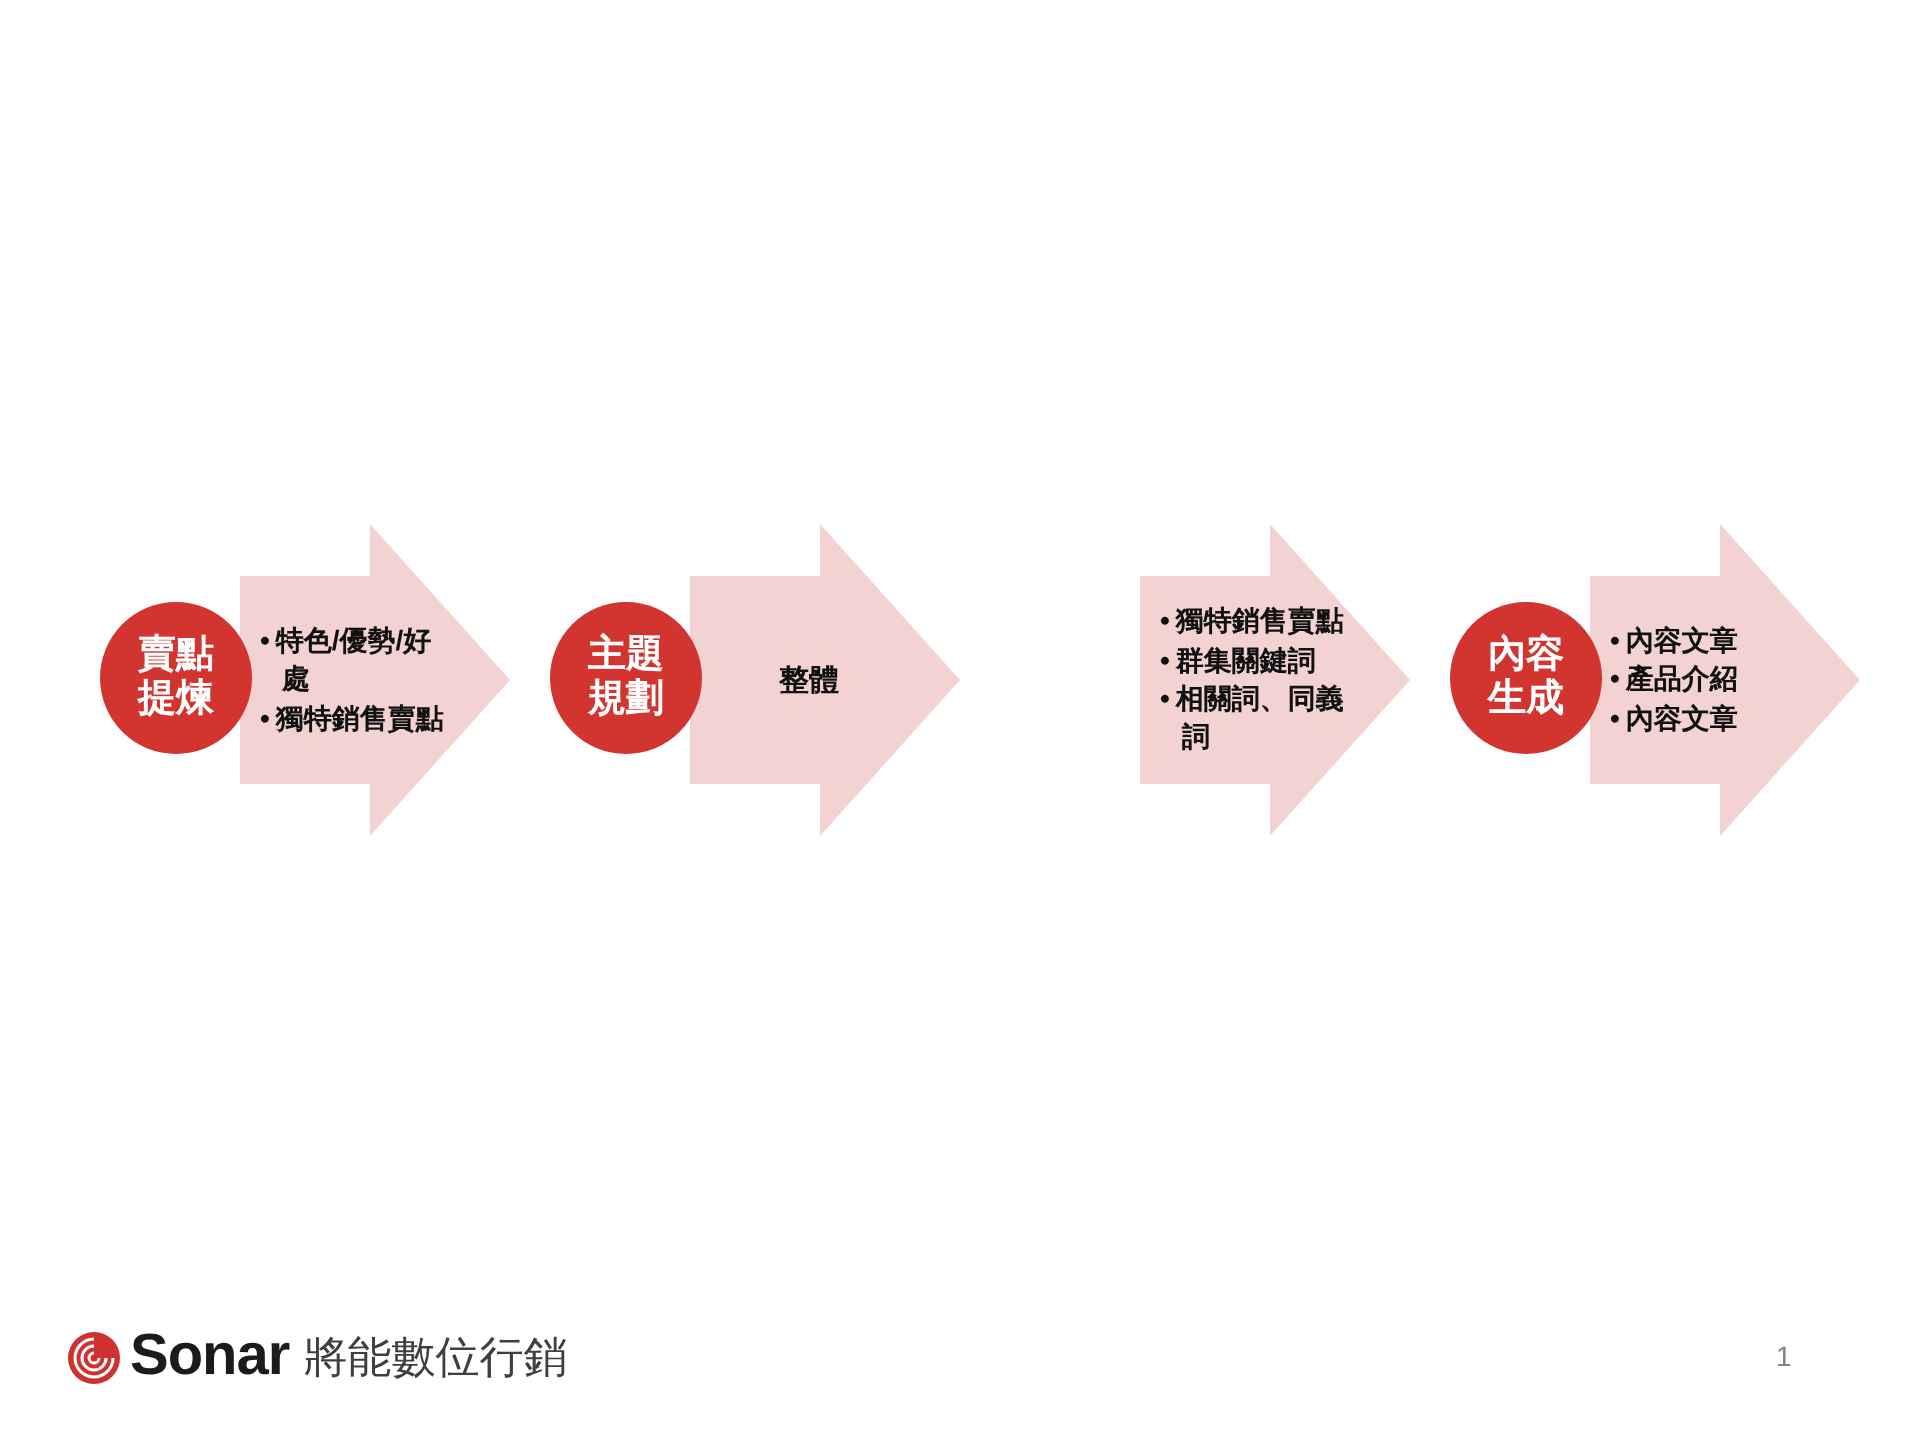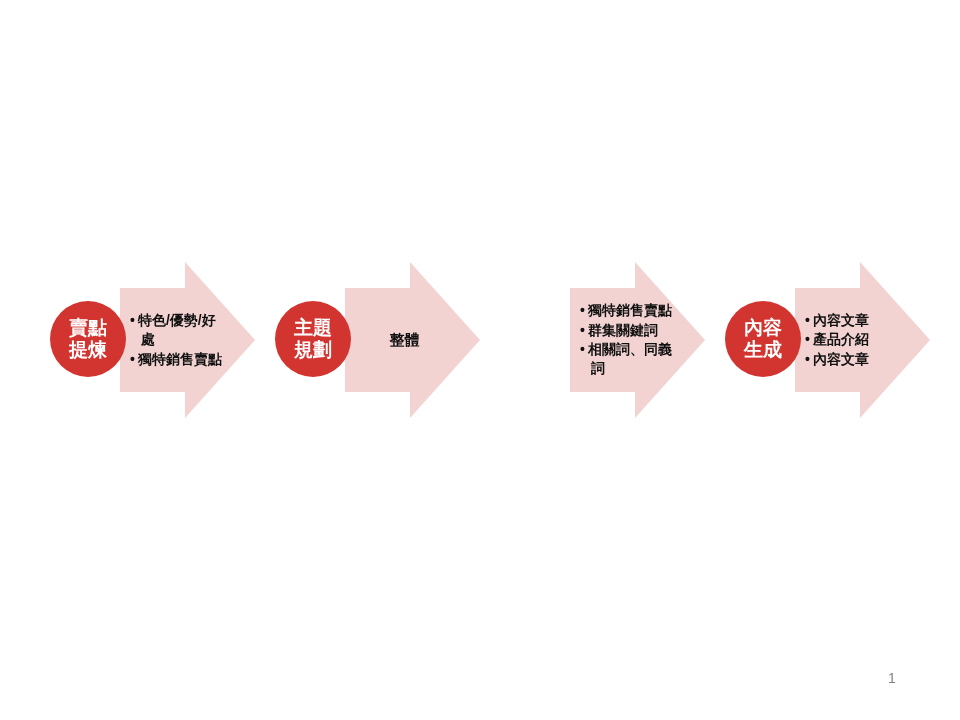--- a/index.html
+++ b/index.html
@@ -163,16 +163,26 @@
     </div>
     <div class="details">
       <ul>
         <li>內容文章</li>
         <li>產品介紹</li>
         <li>內容文章</li>
       </ul>
     </div>
   </div>
 
+  <div class="footer">
+    <svg class="logo-icon" width="28" height="28" viewBox="0 0 28 28">
+      <circle cx="14" cy="14" r="13" fill="var(--logo_red, #cf3030)"></circle>
+      <path d="M14 4.5 a9.5 9.5 0 1 0 9.5 9.5" stroke="#ffffff" fill="none" stroke-width="1.5"></path>
+      <path d="M14 8 a6 6 0 1 0 6 6" stroke="#ffffff" fill="none" stroke-width="1.5"></path>
+      <path d="M14 11.5 a2.5 2.5 0 1 0 2.5 2.5" stroke="#ffffff" fill="none" stroke-width="1.5"></path>
+    </svg>
+    <span class="brand-name">Sonar</span>
+    <span class="brand-tagline">將能數位行銷</span>
+  </div>
 
   <div class="page-num">1</div>
 
 </div>
 
 </body></html>

